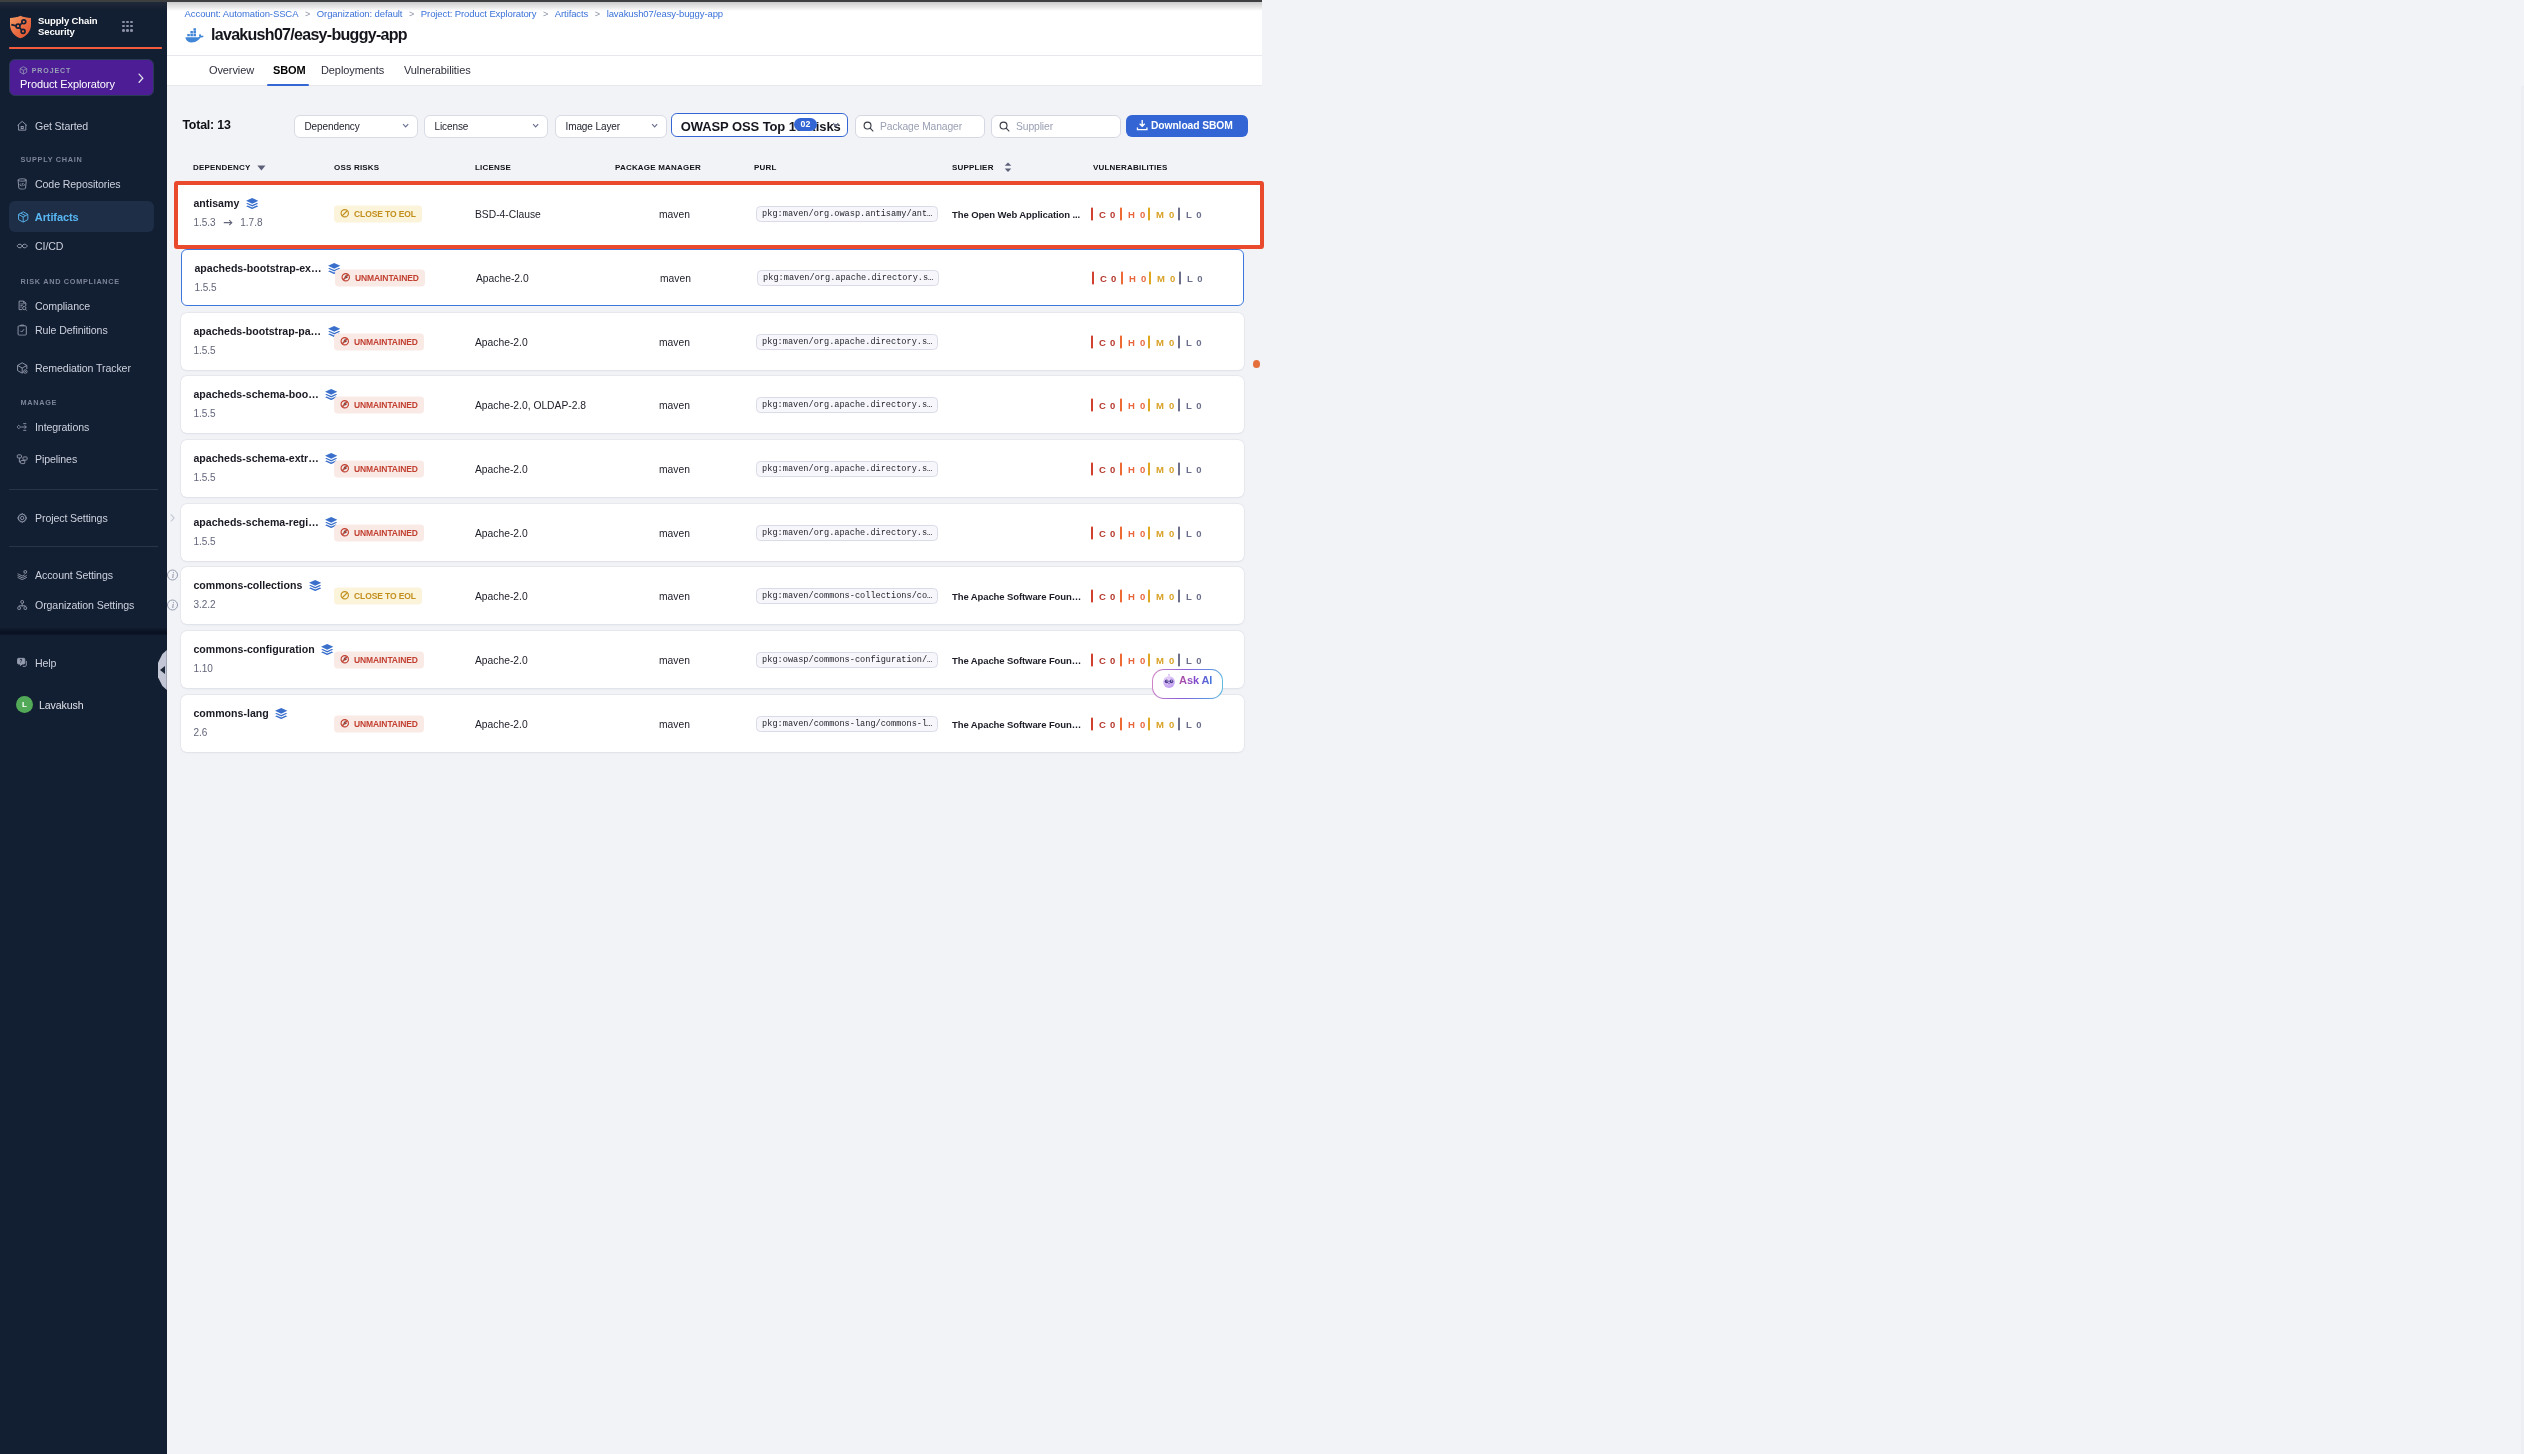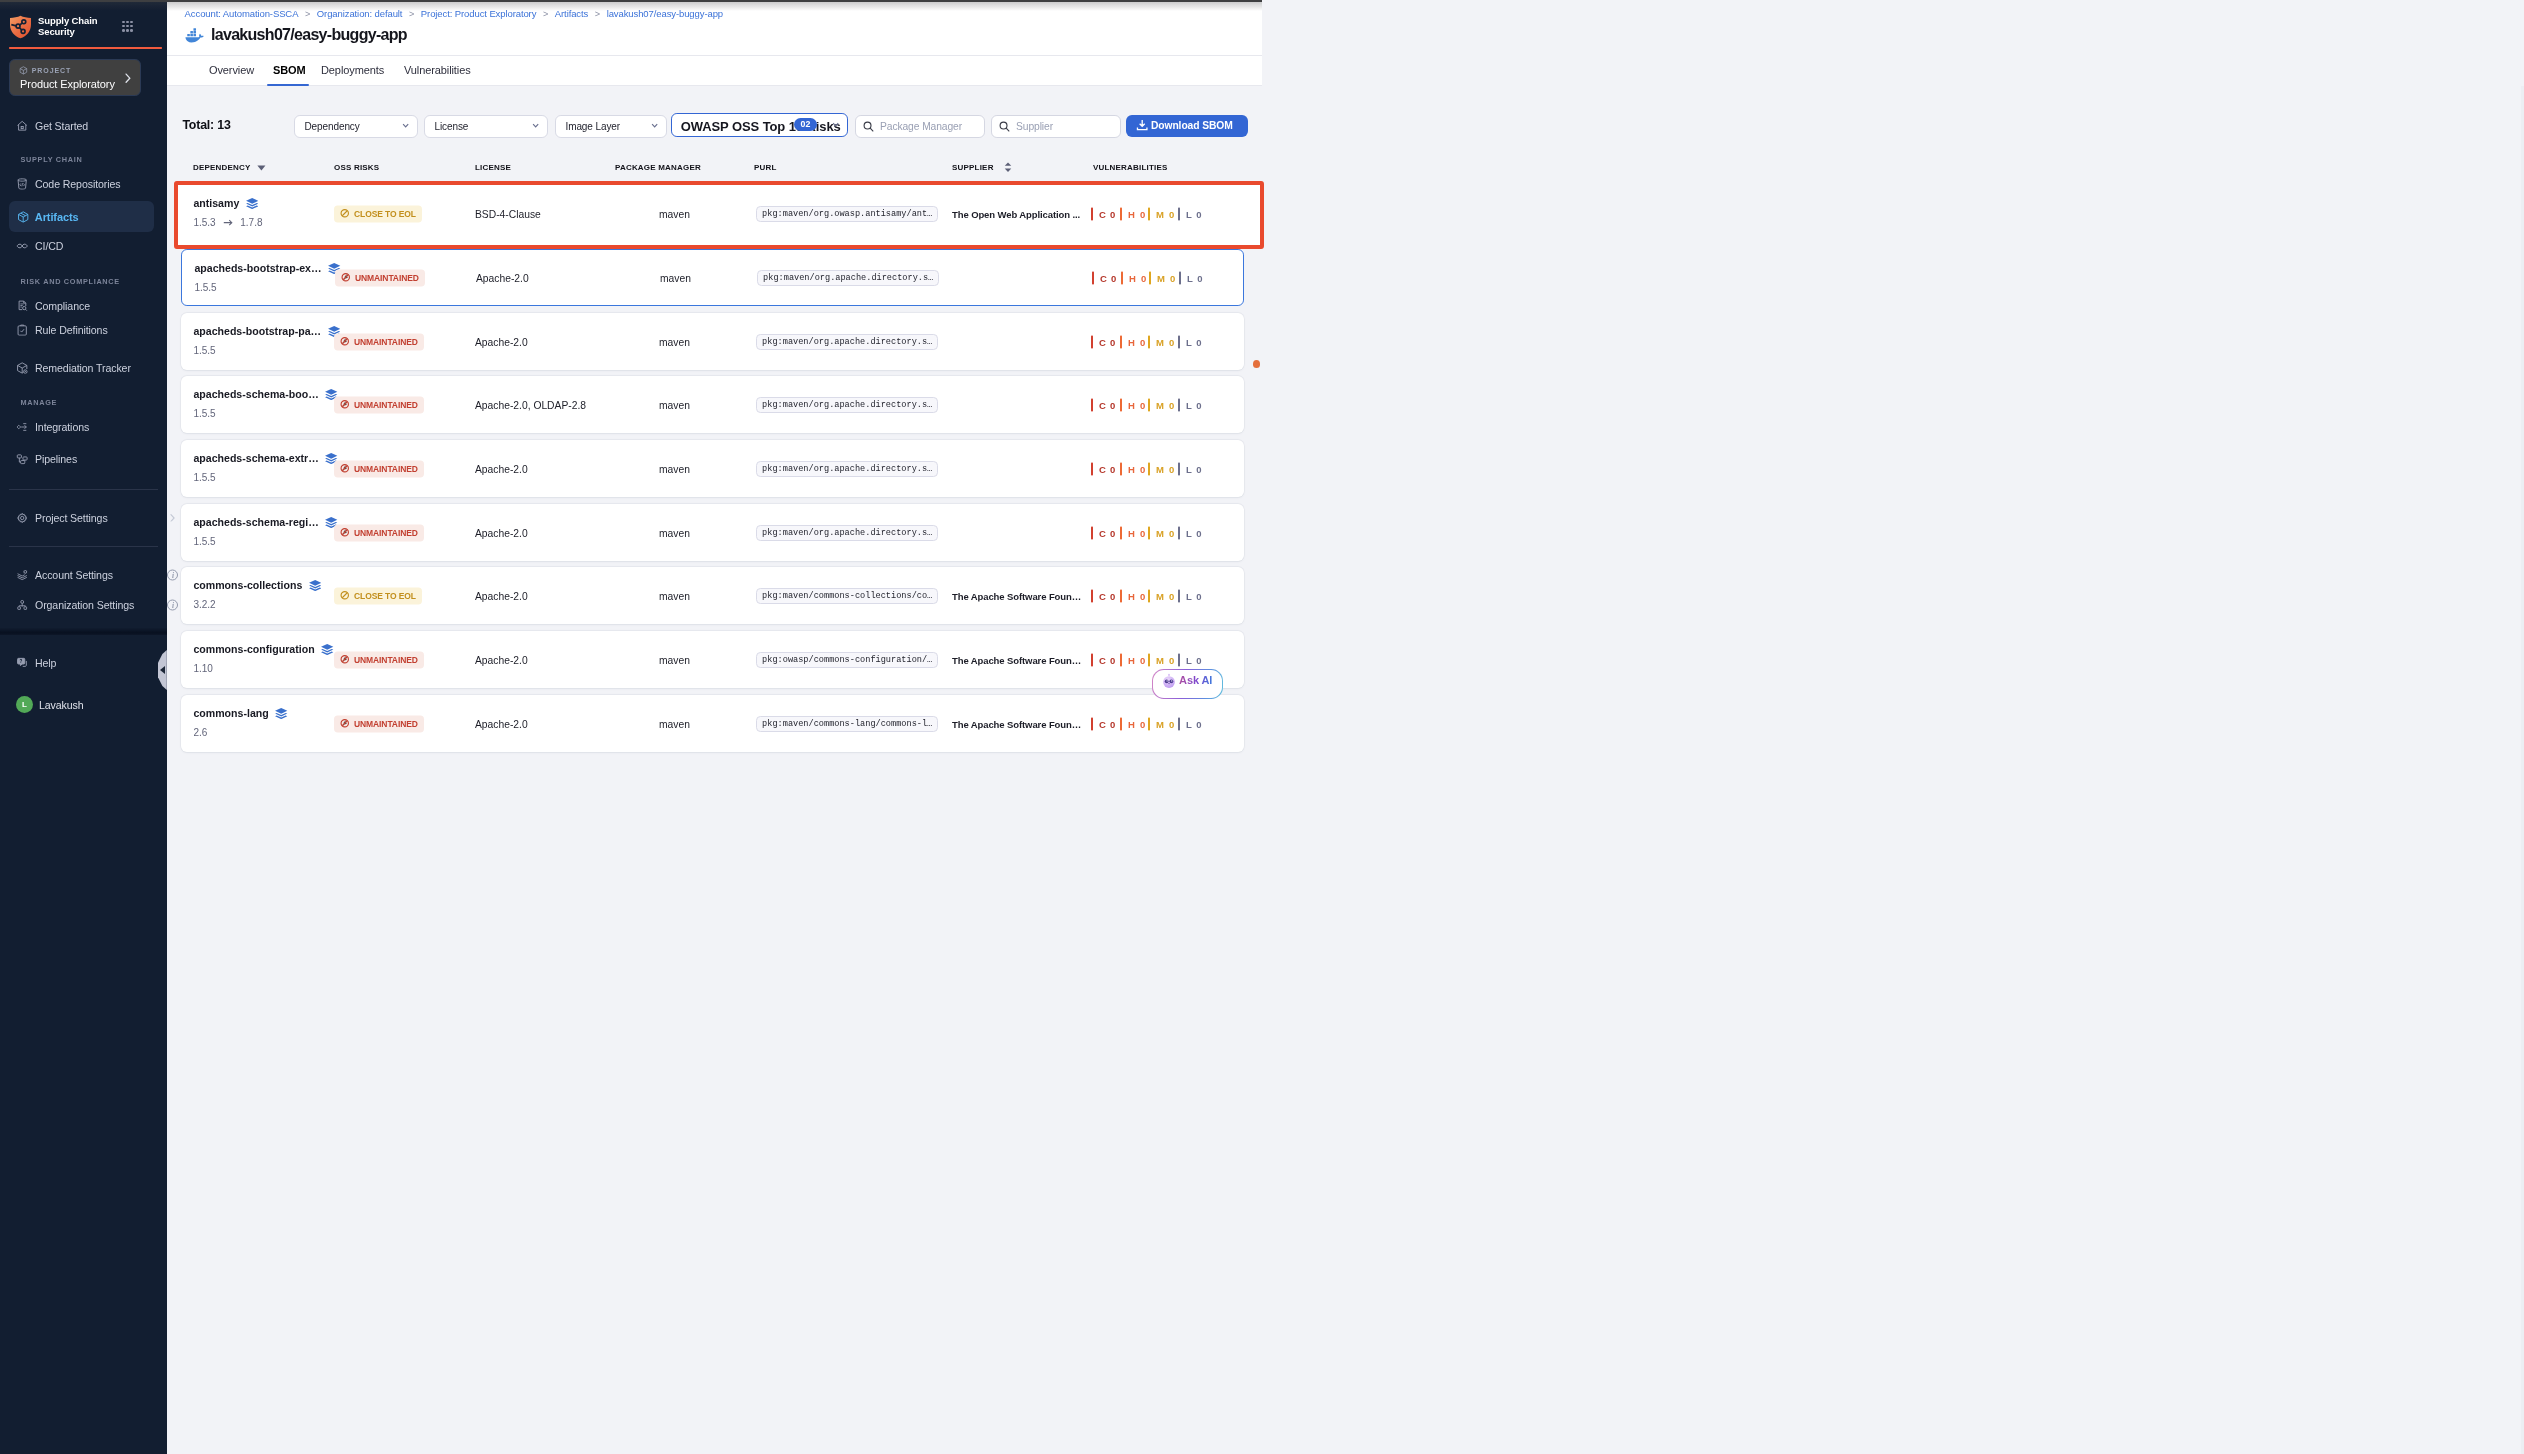--- a/index.html
+++ b/index.html
@@ -7,21 +7,21 @@
 .topstrip { position:fixed; left:0; top:0; width:1262px; height:1.5px; background:#3e3f41; z-index:60; }
 .topshadow { position:fixed; left:0; top:1.5px; width:1262px; height:9.5px; background:linear-gradient(rgba(70,70,75,0.28), rgba(255,255,255,0)); z-index:59; pointer-events:none; }
 
 
 .sidebar { position:fixed; left:0; top:0; bottom:0; width:167px; background:#121e31; z-index:40; }
 .logo { position:absolute; left:8.8px; top:14.6px; width:23px; height:24px; }
 .logotext { position:absolute; left:38px; top:15px; color:#fff; font-size:9.5px; font-weight:700; line-height:11.4px; letter-spacing:-0.1px; }
 .griddots { position:absolute; left:122px; top:20.5px; width:11px; height:11.7px; }
 .griddots i { position:absolute; width:2.6px; height:2.6px; border-radius:50%; background:#8b90a4; }
 .odivider { position:absolute; left:8.8px; top:47px; width:153px; height:1.8px; background:#f25b3e; border-radius:0.7px; }
-.projcard { position:absolute; left:8.8px; top:59px; width:132px; height:37px; background:#404040; border:0.7px solid #2b3a55; border-radius:5.9px; }
+.projcard { position:absolute; left:8.8px; top:59px; width:145px; height:37px; background:#4c1d95; border:0.7px solid #2b3a55; border-radius:5.9px; }
 .projlabel { position:absolute; left:22px; top:6.6px; font-size:7px; font-weight:700; letter-spacing:0.9px; color:#9aa2b5; }
 .projname { position:absolute; left:10.3px; top:18.3px; font-size:11px; color:#fdfdfe; letter-spacing:-0.1px; }
 .projchev { position:absolute; right:8.8px; top:13px; }
 .navitem { position:absolute; left:0; width:193px; height:25px; }
 .navitem .ic { position:absolute; left:16px; top:50%; transform:translateY(-50%); width:12.4px; height:12.4px; }
 .navitem .lb { position:absolute; left:35px; top:50%; transform:translateY(-50%); font-size:10.6px; color:#ccd1de; white-space:nowrap; letter-spacing:-0.1px; }
 .navactive { position:absolute; left:8.8px; width:145px; height:31px; background:#1f2e47; border-radius:5.9px; }
 .navactive .ic { position:absolute; left:8px; top:50%; transform:translateY(-50%); width:12.4px; height:12.4px; }
 .navactive .lb { position:absolute; left:26px; top:50%; transform:translateY(-50%); font-size:11px; font-weight:700; color:#58b7f3; letter-spacing:-0.1px; }
 .navlabel { position:absolute; left:20.5px; font-size:7.3px; font-weight:700; letter-spacing:0.7px; color:#7c8499; }

